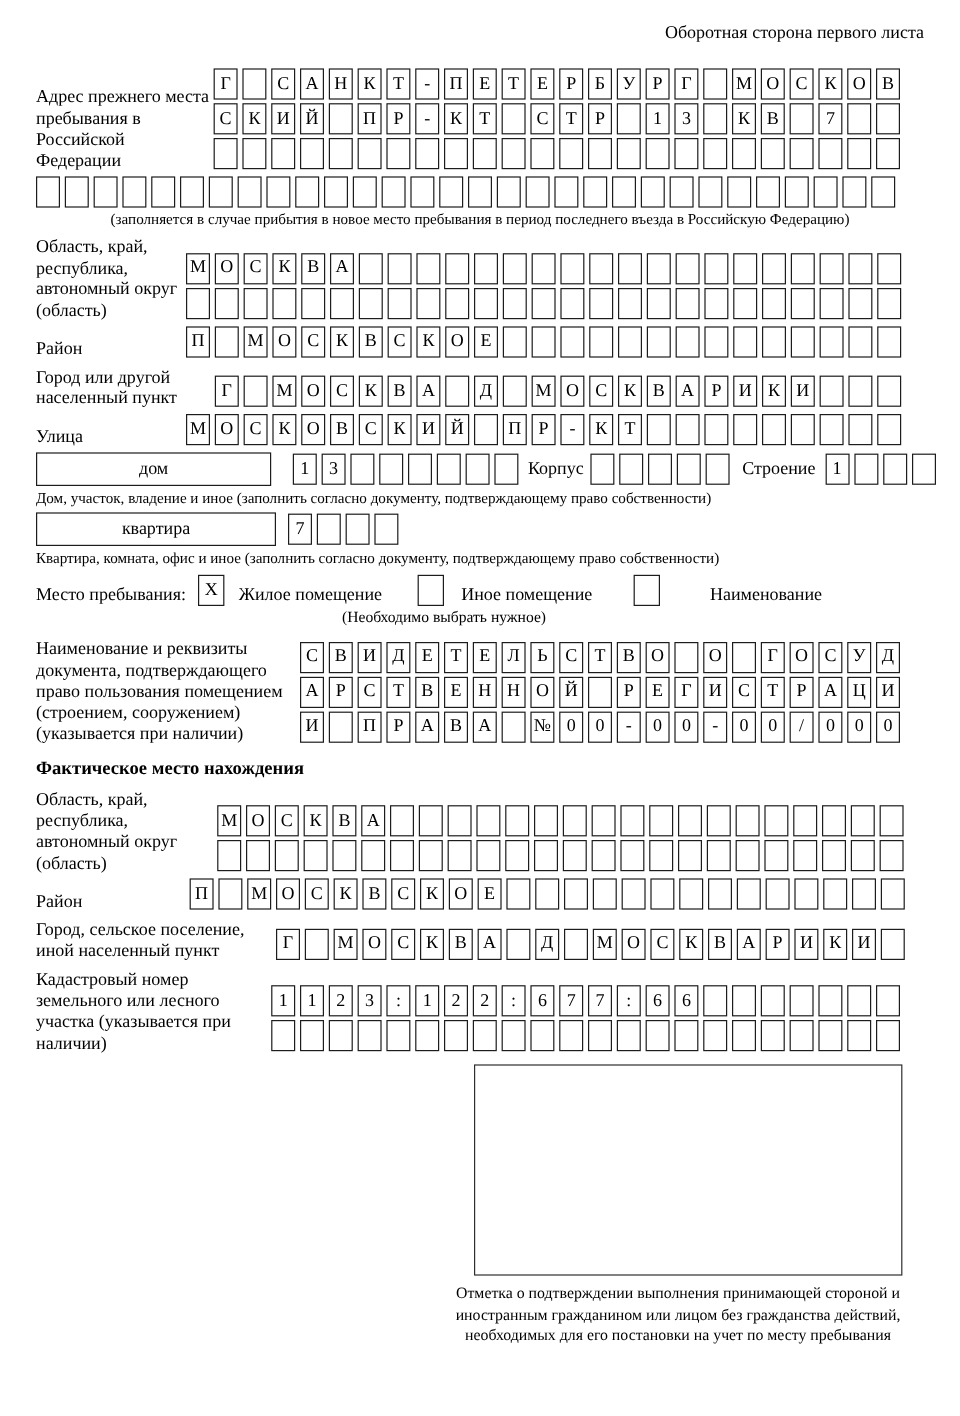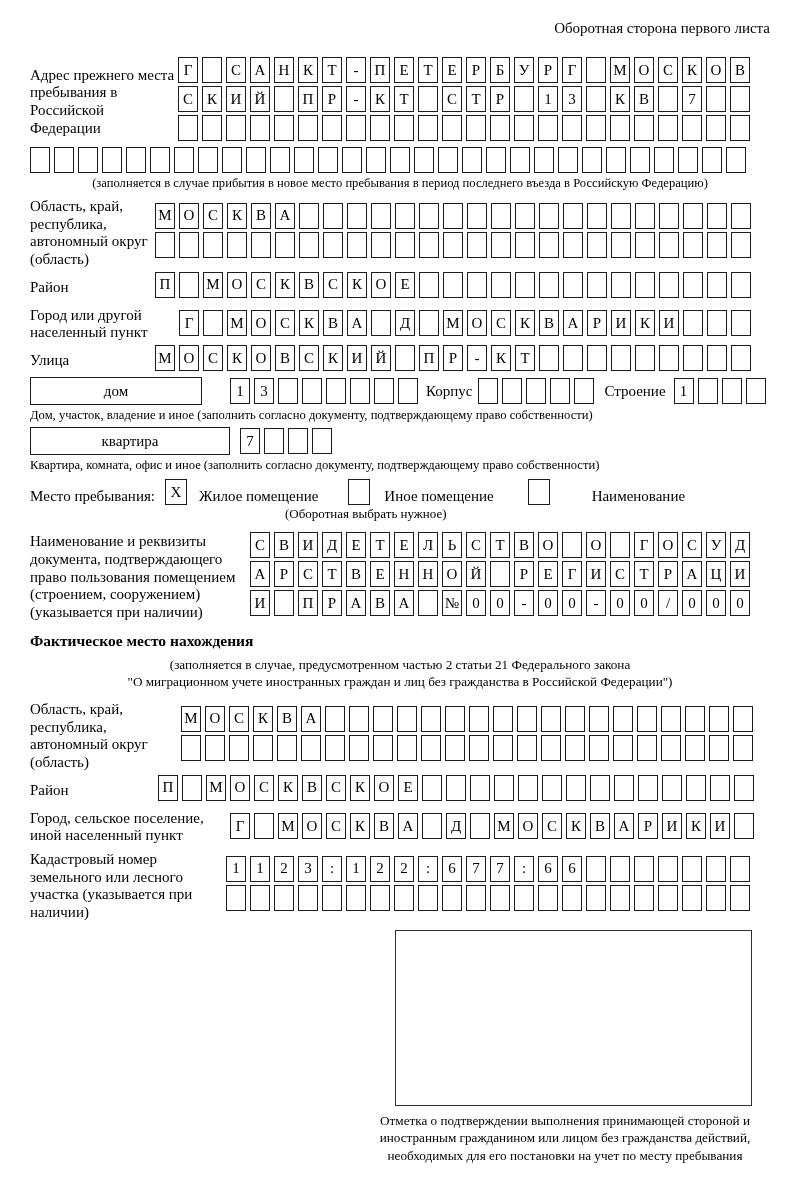--- a/index.html
+++ b/index.html
@@ -1,34 +1,34 @@
 <!DOCTYPE html>
 <html><head>
 <meta charset="utf-8">
 <style>
   html,body{margin:0;padding:0;background:#ffffff;color:#000;}
   body{width:800px;height:1180px;font-family:"Liberation Serif","DejaVu Serif",serif;overflow:hidden;}
   .page{padding:20px 30px 0 30px;box-sizing:border-box;width:800px;}
   .corner-title{text-align:right;font-size:15px;margin-bottom:20px;}
-  .field{display:flex;align-items:center;margin-bottom:3px;}
+  .field{display:flex;align-items:flex-end;margin-bottom:3px;}
   .flabel{flex:none;font-size:15px;line-height:1.18;padding-top:3px;}
   .w148{width:148px;} .w125{width:125px;} .w149{width:149px;} .w151{width:151px;}
   .w128{width:128px;} .w200{width:200px;} .w196{width:196px;} .w220{width:220px;}
   .rows{display:flex;flex-direction:column;}
   .cellrow{display:flex;gap:4px;margin-bottom:3px;flex:none;}
   .cell{box-sizing:border-box;flex:none;width:20px;height:26px;border:1.6px solid #1c1c1c;
         display:inline-flex;align-items:center;justify-content:center;
         font-size:15px;line-height:1;background:#fff;}
   .caption{font-size:12.6px;margin:1px 0 4px 0;}
   .center{text-align:center;}
   .sec-title{font-size:16px;font-weight:bold;text-align:center;margin:6px 0 8px 0;}
   .boxrow{display:flex;align-items:center;margin:2px 0 3px 0;}
   .wbox{box-sizing:border-box;height:28px;border:1.6px solid #1c1c1c;display:flex;
         align-items:center;justify-content:center;font-size:15px;flex:none;background:#fff;}
-  .bw170{width:172px;margin-right:28px;text-align:right;} .bw200{width:200px;margin-right:10px;}
+  .bw170{width:196px;margin-right:18px;text-align:right;} .bw200{width:200px;margin-right:10px;}
   .inline-label{font-size:15px;flex:none;}
   .stayrow{display:flex;align-items:flex-end;margin:6px 0 1px 0;font-size:15px;}
   .checkbox{box-sizing:border-box;flex:none;width:22px;height:26px;border:1.6px solid #1c1c1c;
         display:inline-flex;align-items:center;justify-content:center;font-size:15px;background:#fff;}
   .stay-note{font-size:13px;margin:0 0 8px 255px;}
   .fact-title{font-size:15.5px;font-weight:bold;text-align:left;margin:10px 0 6px 0;}
   .fact-note{font-size:13.2px;text-align:center;line-height:1.3;}
   .fact-note-wrap{margin-bottom:8px;}
   .stamp-box{box-sizing:border-box;width:357px;height:176px;border:1.6px solid #2e2e2e;
         margin:8px 0 6px 365px;background:#fff;}
@@ -354,21 +354,21 @@
 
   <div class="stayrow">
     <span style="margin-right:10px;">Место пребывания:</span>
     <span class="checkbox" style="margin-right:12px;">X</span>
     <span style="margin-right:30px;">Жилое помещение</span>
     <span class="checkbox" style="margin-right:14px;"></span>
     <span style="margin-right:34px;">Иное помещение</span>
     <span class="checkbox" style="margin-right:42px;"></span>
     <span>Наименование</span>
   </div>
-  <div class="stay-note">(Оборотная выбрать нужное)</div>
+  <div class="stay-note">(Необходимо выбрать нужное)</div>
 
   <div class="field">
     <div class="flabel w220">Наименование и реквизиты документа, подтверждающего право пользования помещением (строением, сооружением) (указывается при наличии)</div>
     <div class="rows">
       <div class="cellrow">
           <span class="cell">С</span>
           <span class="cell">В</span>
           <span class="cell">И</span>
           <span class="cell">Д</span>
           <span class="cell">Е</span>
@@ -432,24 +432,20 @@
           <span class="cell">0</span>
           <span class="cell">/</span>
           <span class="cell">0</span>
           <span class="cell">0</span>
           <span class="cell">0</span>
         </div>
     </div>
   </div>
 
   <div class="fact-title">Фактическое место нахождения</div>
-  <div class="fact-note-wrap">
-    <div class="fact-note">(заполняется в случае, предусмотренном частью 2 статьи 21 Федерального закона</div>
-    <div class="fact-note">"О миграционном учете иностранных граждан и лиц без гражданства в Российской Федерации")</div>
-  </div>
 
   <div class="field">
     <div class="flabel w151">Область, край, республика, автономный округ (область)</div>
     <div class="rows">
       <div class="cellrow">
           <span class="cell">М</span>
           <span class="cell">О</span>
           <span class="cell">С</span>
           <span class="cell">К</span>
           <span class="cell">В</span>

